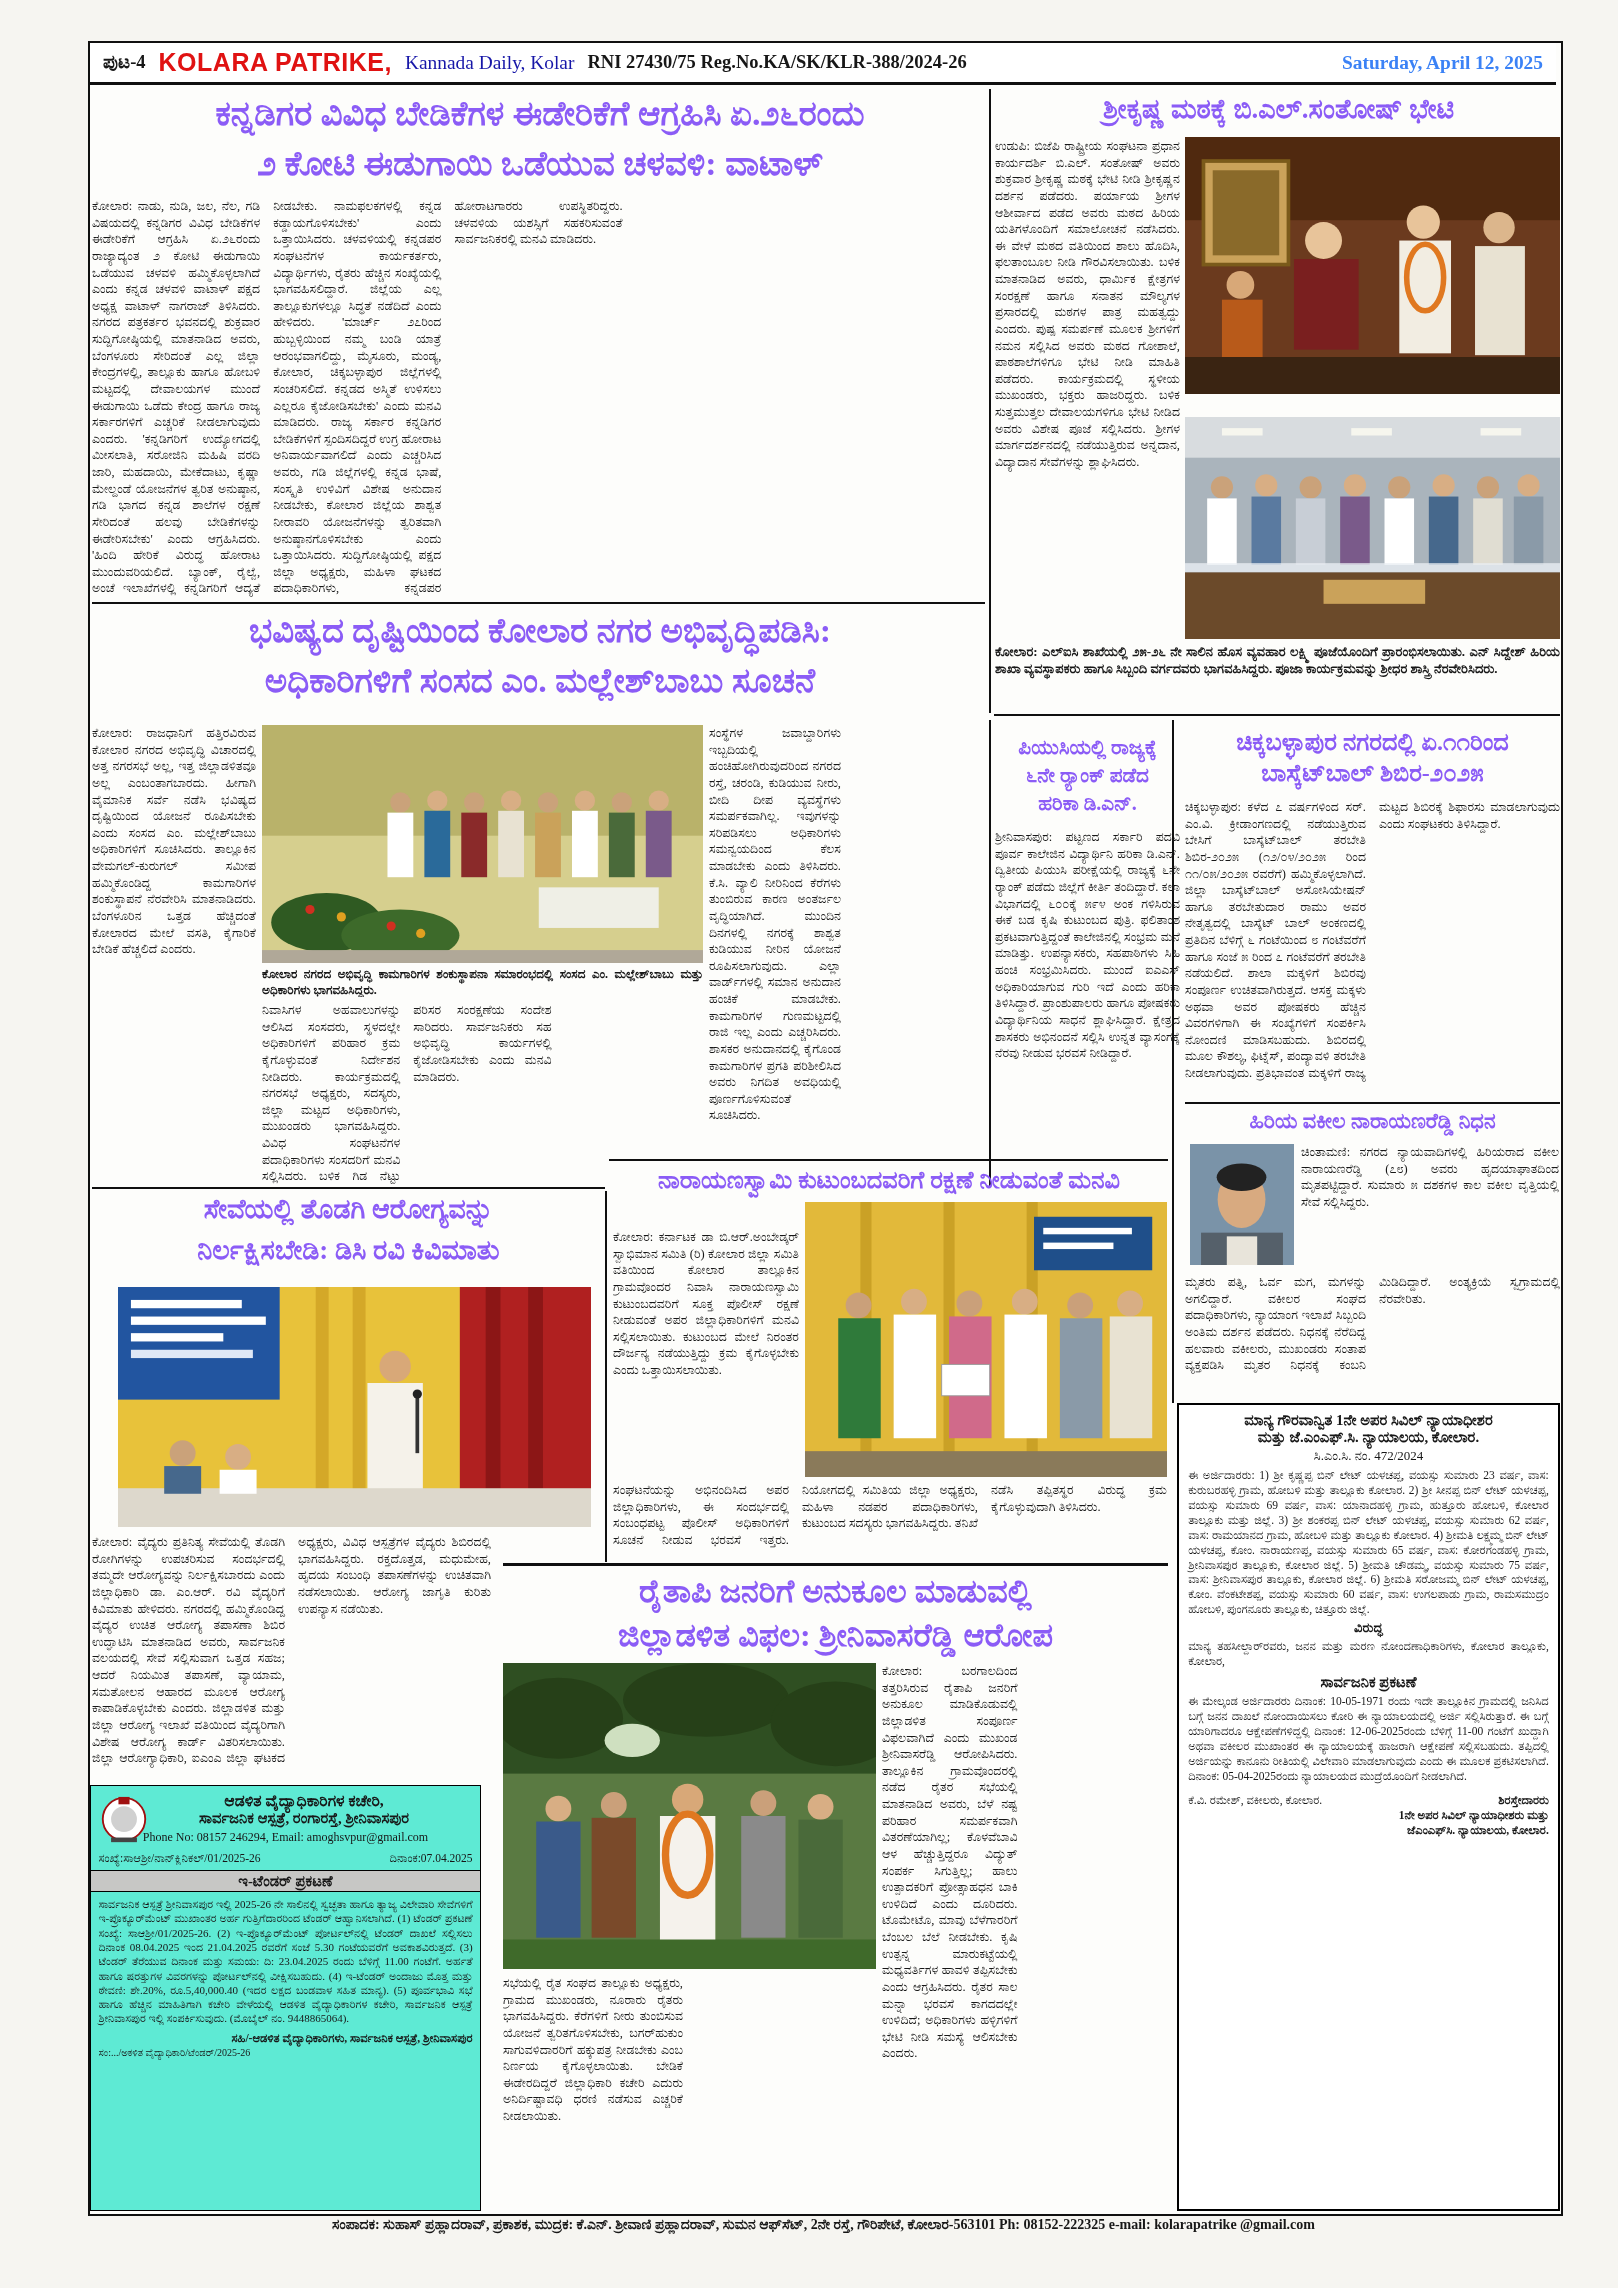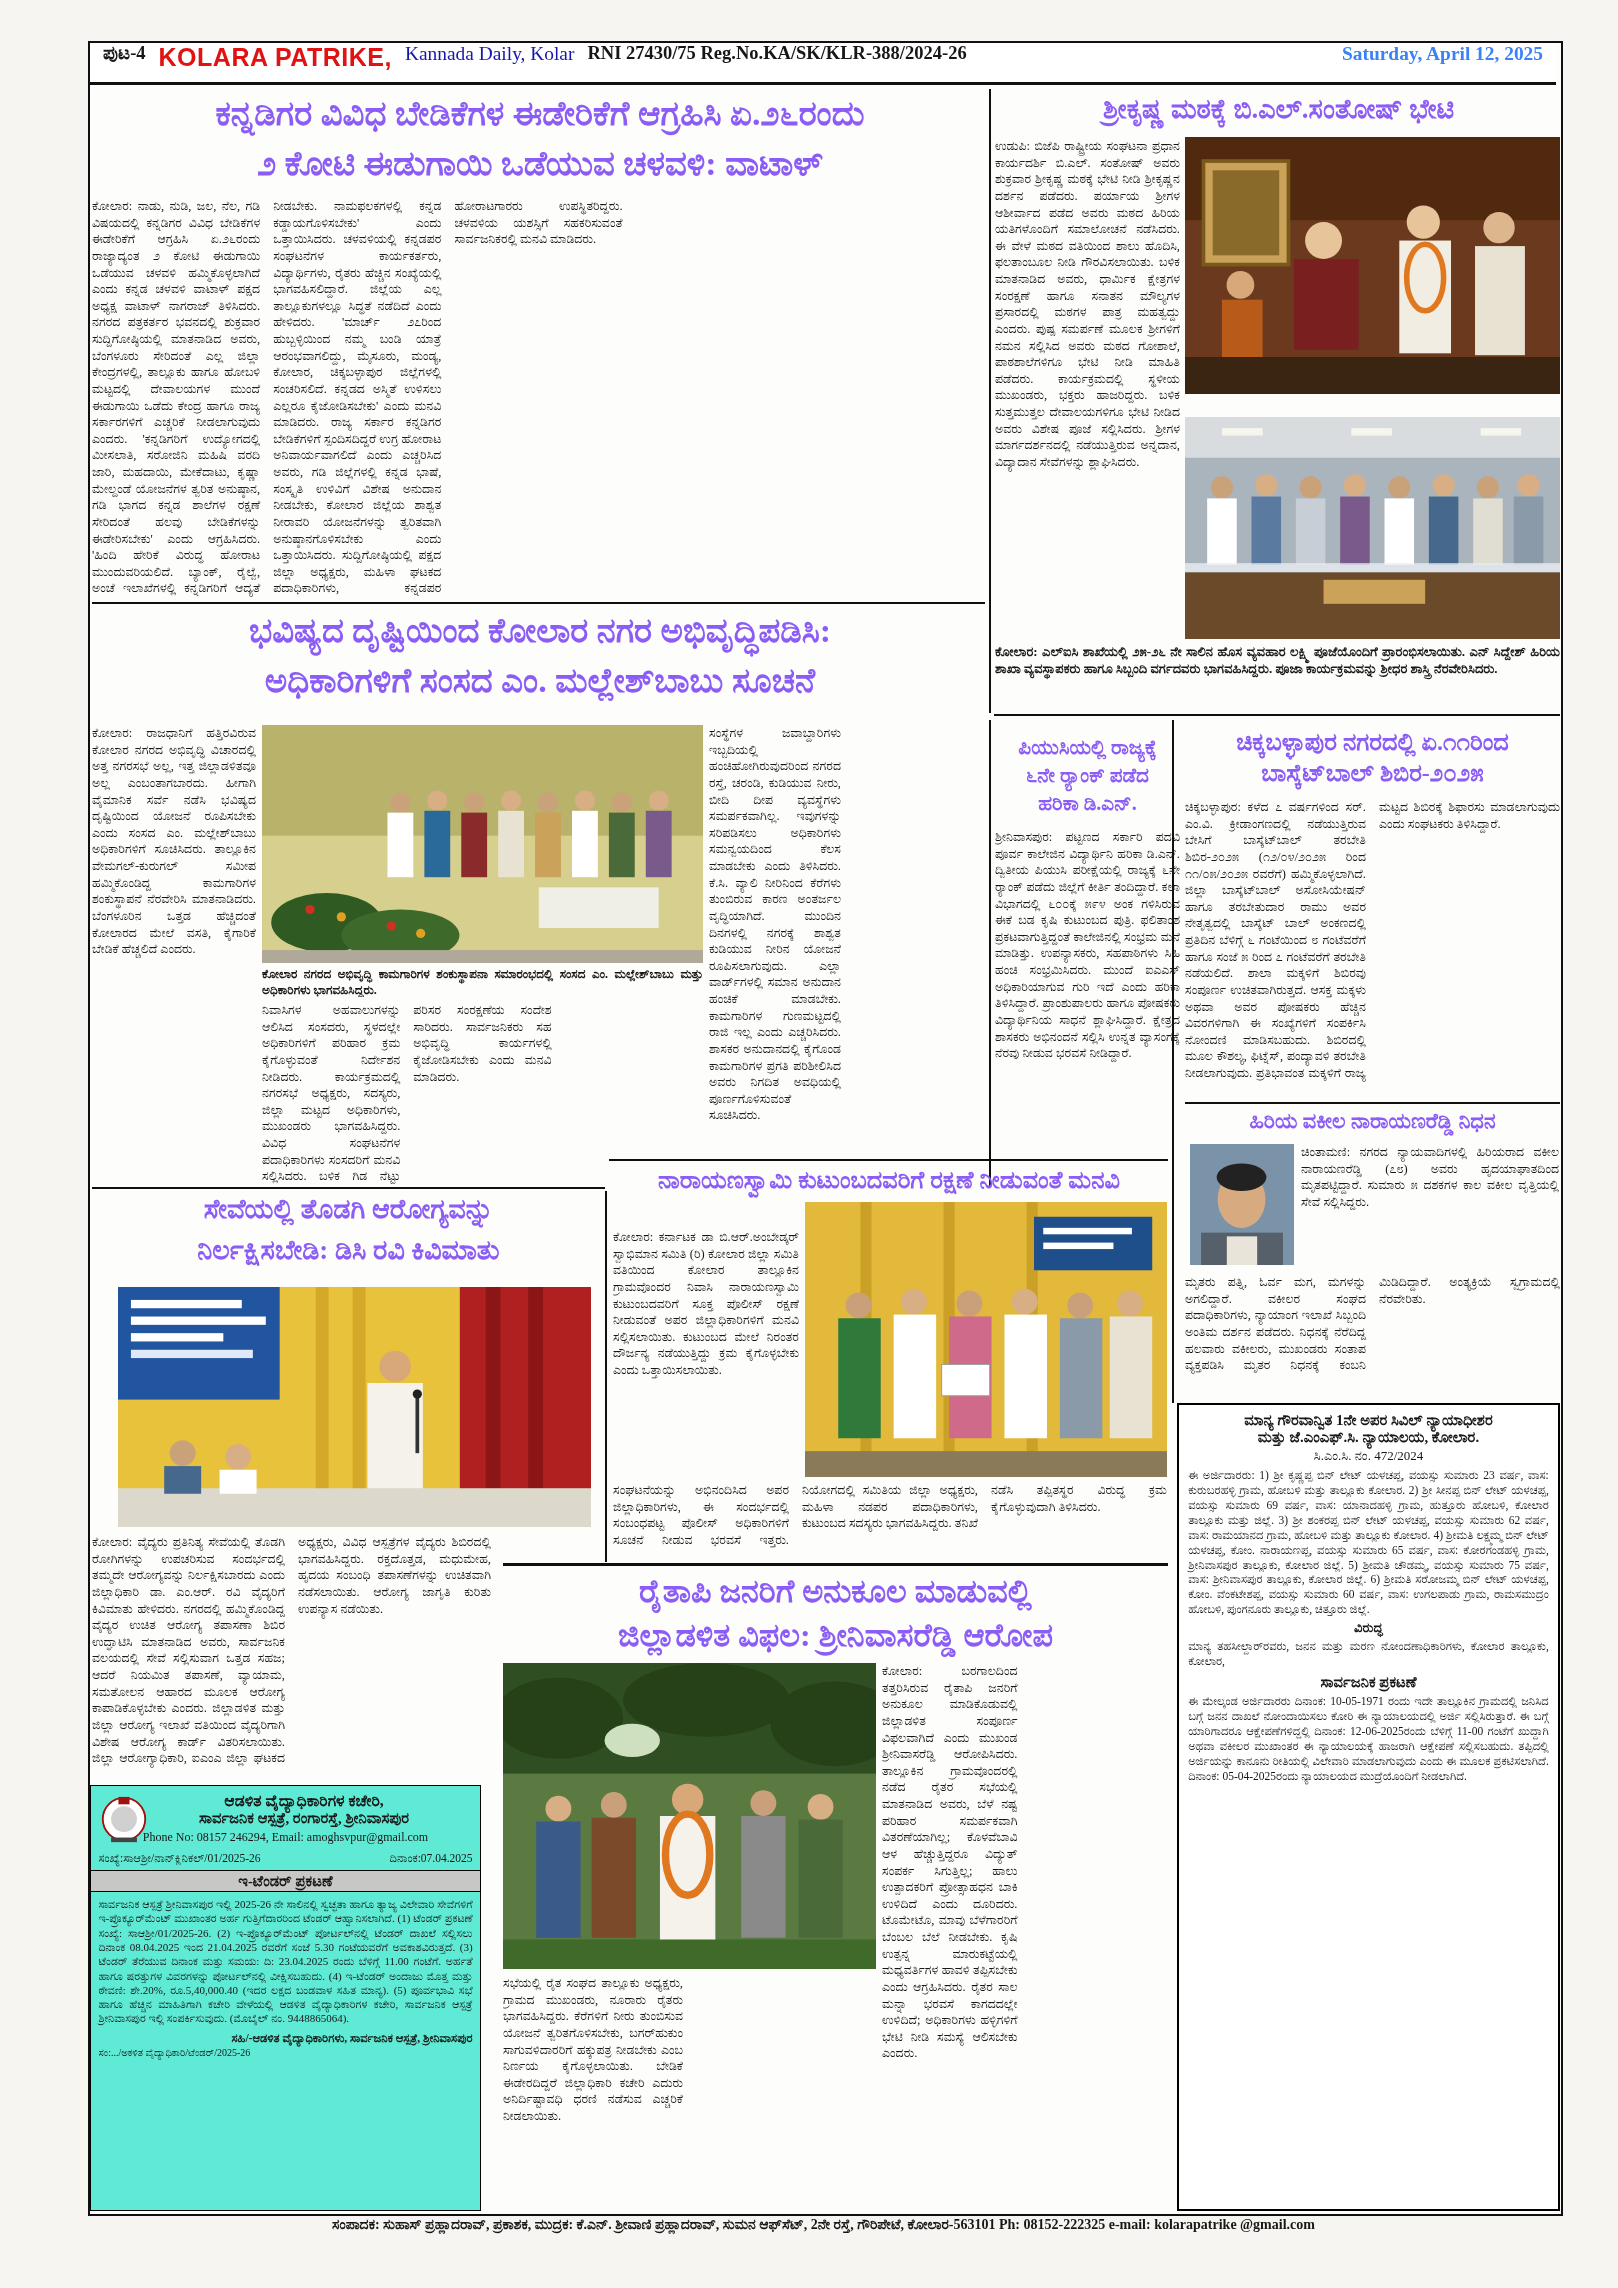--- a/index.html
+++ b/index.html
@@ -1,21 +1,21 @@
 <!DOCTYPE html>
 <html style="font-size:14.8px"><head>
 <meta charset="utf-8">
 <style>
   html,body{margin:0;padding:0;}
   body{width:1619px;height:2289px;position:relative;background:#f6f5f1;
        font-family:"Liberation Serif","DejaVu Serif",serif;color:#171717;}
   .abs{position:absolute;}
   .frame{left:88px;top:41px;width:1471px;height:2171px;border:2.8px solid #101010;background:#fdfdfb;}
   .masthead{left:90px;top:43px;width:1466px;height:42px;border-bottom:3.7px solid #101010;
-            display:flex;gap:13px;padding:0 13px;box-sizing:border-box;background:#fff;}
+            display:flex;align-items:center;gap:13px;padding:0 13px;box-sizing:border-box;background:#fff;}
   .mh-page{font-weight:700;font-size:18.5px;}
   .mh-title{font-weight:700;font-size:25px;color:#e01212;font-family:"Liberation Sans",sans-serif;letter-spacing:0.5px;}
   .mh-sub{font-size:19.4px;color:#1717a8;}
   .mh-rni{font-weight:700;font-size:18.5px;}
   .mh-date{margin-left:auto;font-weight:700;font-size:19.4px;color:#3b82f6;}
   .hl{font-weight:700;text-align:center;line-height:1.15;color:#8b5cf6;}
   .body-text{font-size:12.5px;line-height:1.33;text-align:justify;overflow:hidden;}
   .cols{column-gap:13px;column-fill:auto;}
   .c2{column-count:2;} .c3{column-count:3;} .c5{column-count:5;}
   .caption{font-size:13px;font-weight:700;line-height:1.3;text-align:justify;overflow:hidden;}
@@ -171,20 +171,28 @@
 
 <div class="abs boxed" style="left:1177px;top:1403px;width:383px;height:808px;">
   <div class="center bold" style="font-size: 14.8px;">ಮಾನ್ಯ ಗೌರವಾನ್ವಿತ 1ನೇ ಅಪರ ಸಿವಿಲ್ ನ್ಯಾಯಾಧೀಶರ</div>
   <div class="center bold" style="font-size:14.8px;">ಮತ್ತು ಜೆ.ಎಂಎಫ್.ಸಿ. ನ್ಯಾಯಾಲಯ, ಕೋಲಾರ.</div>
   <div class="center" style="font-size:13px;margin:1.8px 0 3.7px;">ಸಿ.ಎಂ.ಸಿ. ನಂ. 472/2024</div>
   <div class="small" style="text-align:justify;">ಈ ಅರ್ಜಿದಾರರು: 1) ಶ್ರೀ ಕೃಷ್ಣಪ್ಪ ಬಿನ್ ಲೇಟ್ ಯಳಚಪ್ಪ, ವಯಸ್ಸು ಸುಮಾರು 23 ವರ್ಷ, ವಾಸ: ಕುರುಬರಹಳ್ಳಿ ಗ್ರಾಮ, ಹೋಬಳಿ ಮತ್ತು ತಾಲ್ಲೂಕು ಕೋಲಾರ. 2) ಶ್ರೀ ಸೀನಪ್ಪ ಬಿನ್ ಲೇಟ್ ಯಳಚಪ್ಪ, ವಯಸ್ಸು ಸುಮಾರು 69 ವರ್ಷ, ವಾಸ: ಯಾನಾದಹಳ್ಳಿ ಗ್ರಾಮ, ಹುತ್ತೂರು ಹೋಬಳಿ, ಕೋಲಾರ ತಾಲ್ಲೂಕು ಮತ್ತು ಜಿಲ್ಲೆ. 3) ಶ್ರೀ ಶಂಕರಪ್ಪ ಬಿನ್ ಲೇಟ್ ಯಳಚಪ್ಪ, ವಯಸ್ಸು ಸುಮಾರು 62 ವರ್ಷ, ವಾಸ: ರಾಮಯಾನದ ಗ್ರಾಮ, ಹೋಬಳಿ ಮತ್ತು ತಾಲ್ಲೂಕು ಕೋಲಾರ. 4) ಶ್ರೀಮತಿ ಲಕ್ಷ್ಮಮ್ಮ ಬಿನ್ ಲೇಟ್ ಯಳಚಪ್ಪ, ಕೋಂ. ನಾರಾಯಣಪ್ಪ, ವಯಸ್ಸು ಸುಮಾರು 65 ವರ್ಷ, ವಾಸ: ಕೋರಗಂಡಹಳ್ಳಿ ಗ್ರಾಮ, ಶ್ರೀನಿವಾಸಪುರ ತಾಲ್ಲೂಕು, ಕೋಲಾರ ಜಿಲ್ಲೆ. 5) ಶ್ರೀಮತಿ ಚೌಡಮ್ಮ, ವಯಸ್ಸು ಸುಮಾರು 75 ವರ್ಷ, ವಾಸ: ಶ್ರೀನಿವಾಸಪುರ ತಾಲ್ಲೂಕು, ಕೋಲಾರ ಜಿಲ್ಲೆ. 6) ಶ್ರೀಮತಿ ಸರೋಜಮ್ಮ ಬಿನ್ ಲೇಟ್ ಯಳಚಪ್ಪ, ಕೋಂ. ವೆಂಕಟೇಶಪ್ಪ, ವಯಸ್ಸು ಸುಮಾರು 60 ವರ್ಷ, ವಾಸ: ಉಗಲಪಾಡು ಗ್ರಾಮ, ರಾಮಸಮುದ್ರಂ ಹೋಬಳಿ, ಪುಂಗನೂರು ತಾಲ್ಲೂಕು, ಚಿತ್ತೂರು ಜಿಲ್ಲೆ.</div>
   <div class="center bold" style="font-size:13px;margin:2.8px 0;">ವಿರುದ್ಧ</div>
   <div class="small" style="text-align:justify;">ಮಾನ್ಯ ತಹಸೀಲ್ದಾರ್‌ರವರು, ಜನನ ಮತ್ತು ಮರಣ ನೋಂದಣಾಧಿಕಾರಿಗಳು, ಕೋಲಾರ ತಾಲ್ಲೂಕು, ಕೋಲಾರ,</div>
   <div class="center bold" style="font-size:14.8px;margin:5.5px 0 2.8px;">ಸಾರ್ವಜನಿಕ ಪ್ರಕಟಣೆ</div>
   <div class="small" style="text-align:justify;">ಈ ಮೇಲ್ಕಂಡ ಅರ್ಜಿದಾರರು ದಿನಾಂಕ: 10-05-1971 ರಂದು ಇದೇ ತಾಲ್ಲೂಕಿನ ಗ್ರಾಮದಲ್ಲಿ ಜನಿಸಿದ ಬಗ್ಗೆ ಜನನ ದಾಖಲೆ ನೋಂದಾಯಿಸಲು ಕೋರಿ ಈ ನ್ಯಾಯಾಲಯದಲ್ಲಿ ಅರ್ಜಿ ಸಲ್ಲಿಸಿರುತ್ತಾರೆ. ಈ ಬಗ್ಗೆ ಯಾರಿಗಾದರೂ ಆಕ್ಷೇಪಣೆಗಳಿದ್ದಲ್ಲಿ ದಿನಾಂಕ: 12-06-2025ರಂದು ಬೆಳಿಗ್ಗೆ 11-00 ಗಂಟೆಗೆ ಖುದ್ದಾಗಿ ಅಥವಾ ವಕೀಲರ ಮುಖಾಂತರ ಈ ನ್ಯಾಯಾಲಯಕ್ಕೆ ಹಾಜರಾಗಿ ಆಕ್ಷೇಪಣೆ ಸಲ್ಲಿಸಬಹುದು. ತಪ್ಪಿದಲ್ಲಿ ಅರ್ಜಿಯನ್ನು ಕಾನೂನು ರೀತಿಯಲ್ಲಿ ವಿಲೇವಾರಿ ಮಾಡಲಾಗುವುದು ಎಂದು ಈ ಮೂಲಕ ಪ್ರಕಟಿಸಲಾಗಿದೆ. ದಿನಾಂಕ: 05-04-2025ರಂದು ನ್ಯಾಯಾಲಯದ ಮುದ್ರೆಯೊಂದಿಗೆ ನೀಡಲಾಗಿದೆ.</div>
+  <div style="display:flex;justify-content:space-between;margin-top:9.2px;">
+    <div class="small">ಕೆ.ವಿ. ರಮೇಶ್, ವಕೀಲರು, ಕೋಲಾರ.</div>
+    <div class="small bold" style="text-align:right;">
+      <div>ಶಿರಸ್ತೇದಾರರು</div>
+      <div>1ನೇ ಅಪರ ಸಿವಿಲ್ ನ್ಯಾಯಾಧೀಶರು ಮತ್ತು</div>
+      <div>ಜೆಎಂಎಫ್‌ಸಿ. ನ್ಯಾಯಾಲಯ, ಕೋಲಾರ.</div>
+    </div>
+  </div>
 </div>
 
 <div class="abs rule" style="left:92px;top:1187px;width:513px;height:1.8px;"></div>
 <div class="abs rule" style="left:609px;top:1159px;width:559px;height:1.8px;"></div>
 <div class="abs rule" style="left:605px;top:1191px;width:1.8px;height:371px;"></div>
 
 <div class="abs hl" style="left:92px;top:1194px;width:513px;font-size:27px;">ಸೇವೆಯಲ್ಲಿ ತೊಡಗಿ ಆರೋಗ್ಯವನ್ನು</div>
 <div class="abs hl" style="left:92px;top:1235px;width:513px;font-size:27px;">ನಿರ್ಲಕ್ಷಿಸಬೇಡಿ: ಡಿಸಿ ರವಿ ಕಿವಿಮಾತು</div>
 <div class="abs photo" style="left:118px;top:1287px;width:473px;height:240px;">
   <svg width="473" height="240" viewBox="0 0 512 260" preserveAspectRatio="none">

